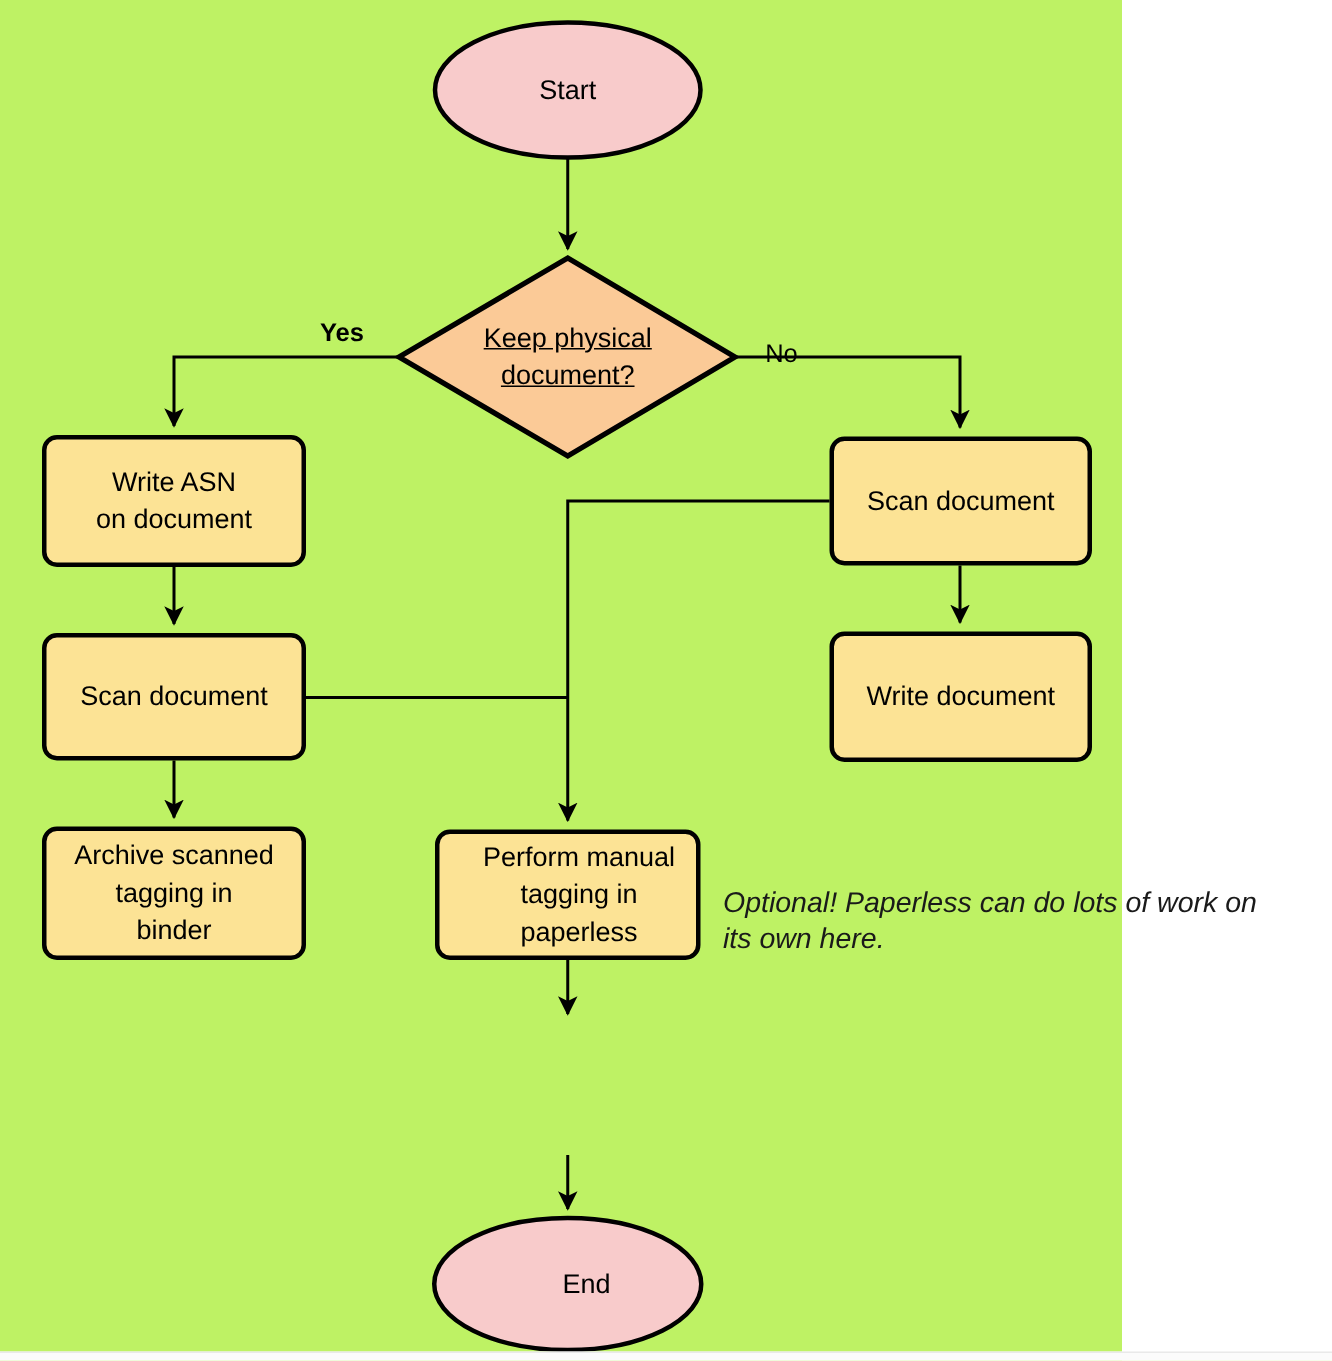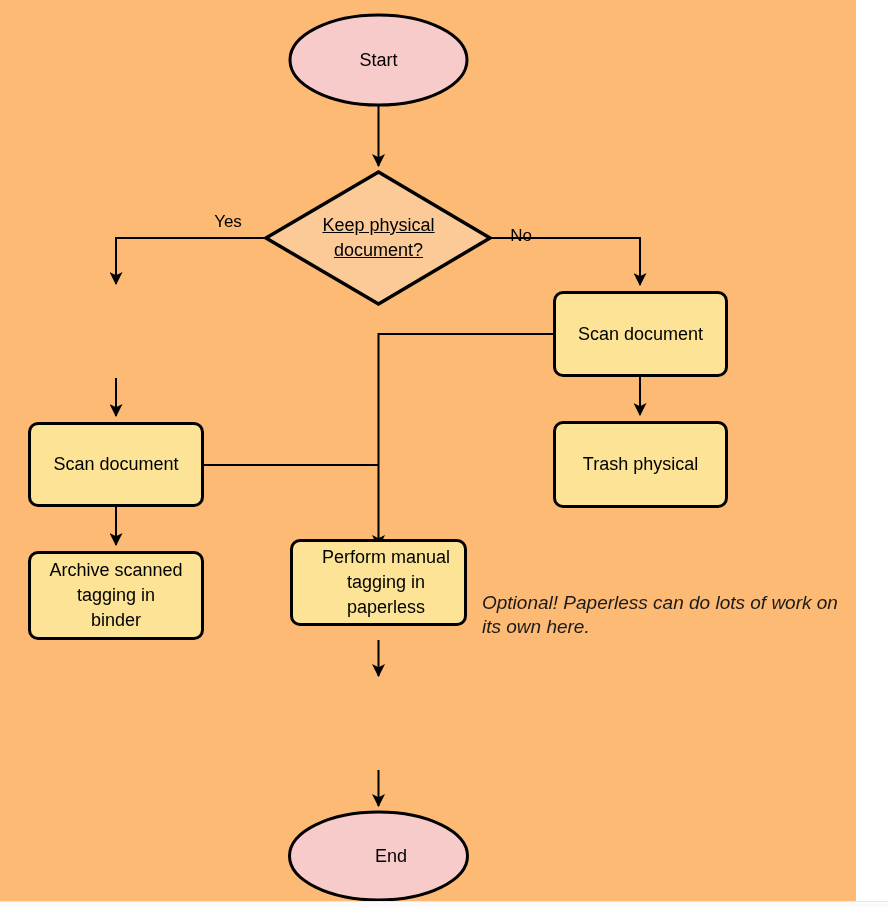--- a/index.html
+++ b/index.html
@@ -7,23 +7,23 @@
     padding: 0;
     width: 888px;
     height: 907px;
     background: #ffffff;
     overflow: hidden;
     font-family: "Liberation Sans", sans-serif;
     color: #000;
   }
   .canvas {
     position: relative;
-    width: 856px;
+    width: 748px;
     height: 907px;
-    background: #fdba74;
+    background: #bef264;
   }
   svg.wires {
     position: absolute;
     left: 0; top: 0;
     width: 888px; height: 907px;
   }
   .wire {
     fill: none;
     stroke: var(--stroke, #000);
     stroke-width: 2px;
@@ -115,31 +115,33 @@
     <ellipse class="shape-terminal" cx="378.5" cy="856" rx="89" ry="44"></ellipse>
     <polygon class="shape-decision" points="378.5,172 490,238 378.5,304 266,238"></polygon>
   </svg>
 
   <div class="float-label" style="left:290px; top:15px; width:177px; height:90px;">Start</div>
   <div class="float-label" style="left:302px; top:812px; width:178px; height:88px;">End</div>
 
   <div class="float-label" style="left:268px; top:212px; width:221px; height:52px;text-decoration:underline;">Keep physical
 document?</div>
 
+  <div class="node" style="left:28px; top:290px; width:176px; height:88px;">Write ASN
+on document</div>
   <div class="node" style="left:28px; top:422px; width:176px; height:85px;">Scan document</div>
   <div class="node" style="left:28px; top:551px; width:176px; height:89px;">Archive scanned
 tagging in
 binder</div>
   <div class="node" style="left:553px; top:291px; width:175px; height:86px;">Scan document</div>
-  <div class="node" style="left:553px; top:421px; width:175px; height:87px;">Trash physical</div>
-  <div class="node" style="left:290px; top:539px; width:177px; height:87px;padding-left:15px;">Perform manual
+  <div class="node" style="left:553px; top:421px; width:175px; height:87px;">Write document</div>
+  <div class="node" style="left:290px; top:553px; width:177px; height:87px;padding-left:15px;">Perform manual
 tagging in
 paperless</div>
 
-  <div class="edge-label" style="left:203px; top:212px; width:50px;">Yes</div>
+  <div class="edge-label" style="left:203px; top:212px; width:50px;font-weight:bold;">Yes</div>
   <div class="edge-label" style="left:496px; top:212px; width:50px;margin-top:14px;">No</div>
 
   <div class="note" style="left:482px; top:591px; width:400px;">Optional! Paperless can do lots of work on
 its own here.</div>
 
   <div class="bottom-rule"></div>
 
 </div>
 
 </body></html>

